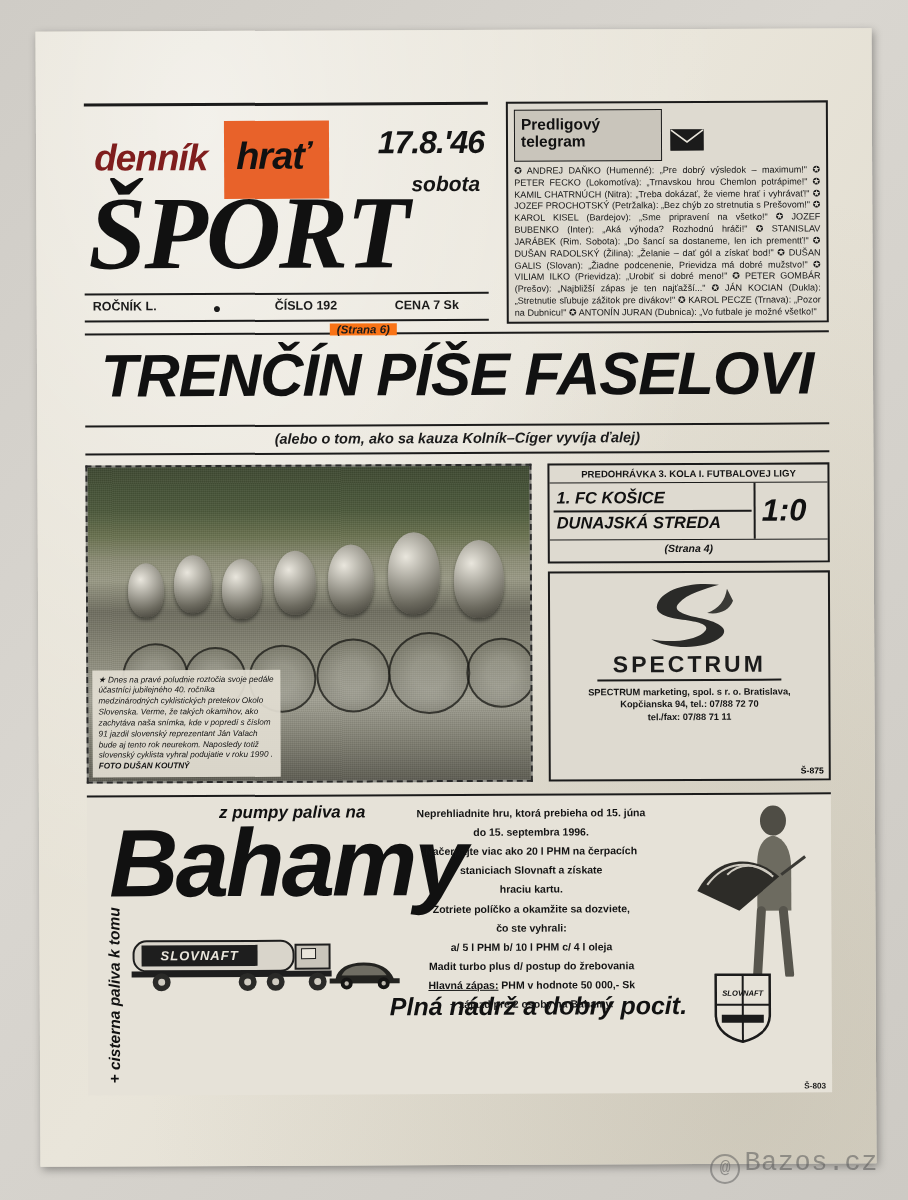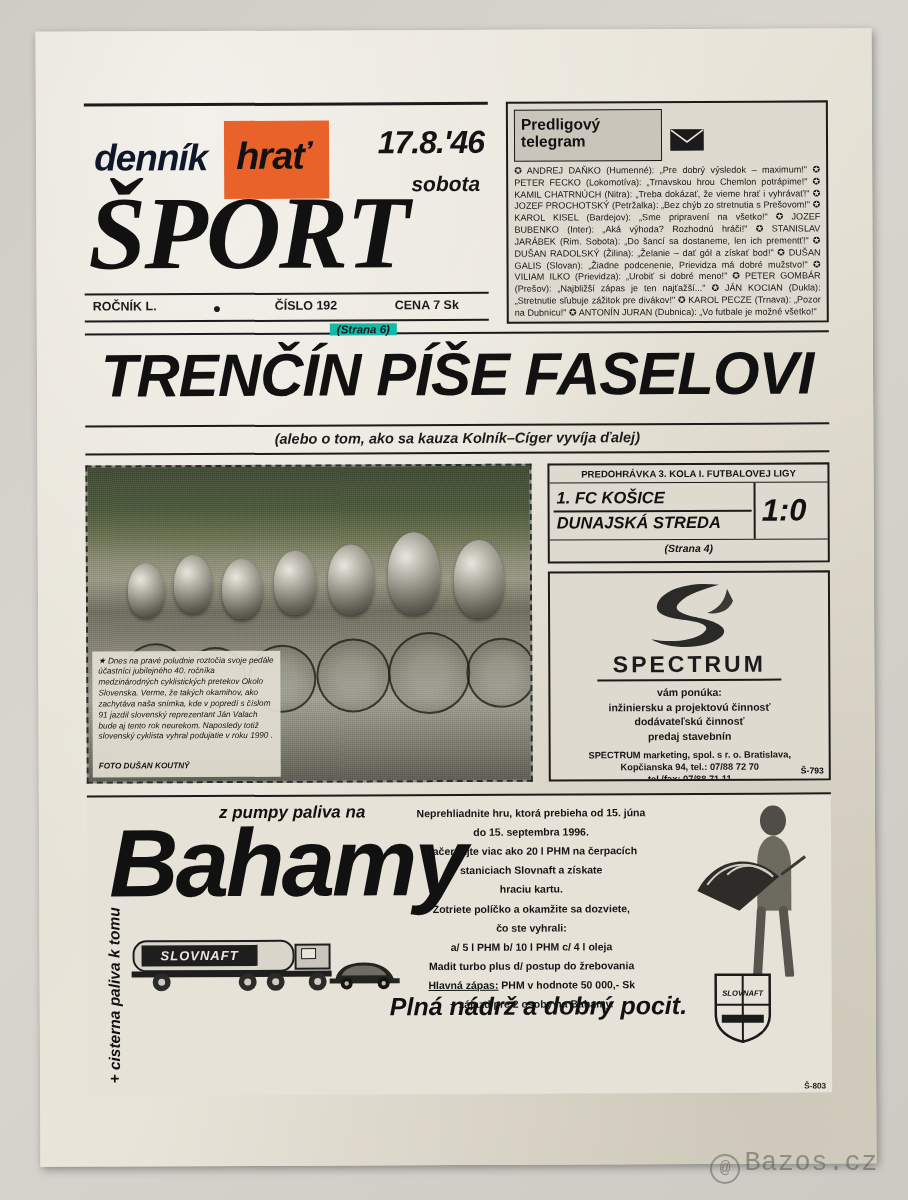--- a/index.html
+++ b/index.html
@@ -59,21 +59,21 @@
     left: 0; top: 0; width: 404px; height: 3px;
     background: #1b1b1b;
   }
   .mast-denník {
     position: absolute;
     left: 10px; top: 34px;
     font-family: "Liberation Sans", sans-serif;
     font-weight: bold;
     font-size: 37px;
     letter-spacing: -1px;
-    color: #0f172a;
+    color: #7f1d1d;
     font-style: italic;
   }
   .mast-nikebox {
     position: absolute;
     left: 140px; top: 18px;
     width: 105px; height: 78px;
     background: #e8622a;
   }
   .mast-nike {
     position: absolute;
@@ -182,21 +182,21 @@
     position: absolute;
     left: 0; top: 230px;
     width: 744px;
   }
   .hl-rule-top {
     position: absolute; left: 0; top: 0; width: 744px; height: 2px; background:#1b1b1b;
   }
   .hl-strana {
     position: absolute;
     left: 245px; top: -9px;
-    background: #14b8a6;
+    background: #f97316;
     padding: 0 7px;
     font-size: 11.5px;
     font-weight: bold;
     font-style: italic;
     color: #1b1b1b;
   }
   .hl-text {
     position: absolute;
     left: 0; top: 8px;
     width: 744px;
@@ -269,21 +269,21 @@
     background: rgba(226,222,210,0.93);
     padding: 5px 6px;
     font-size: 8.2px;
     line-height: 1.32;
     font-style: italic;
     color: #141414;
     box-sizing: border-box;
   }
   .photo-credit {
     display: block;
-    margin-top: 19px;
+    margin-top: 0;
     font-style: italic;
     font-weight: bold;
     font-size: 8.2px;
   }
 
   
   .score-box {
     position: absolute;
     right: 0; top: 362px;
     width: 282px;
@@ -618,33 +618,27 @@
 
     <div class="spectrum-ad">
       <div class="sp-logo">
         <svg width="112" height="74" viewBox="0 0 112 74">
           <path d="M86,6 C58,2 28,10 24,26 C21,38 44,40 58,42 C70,44 78,48 70,54 C60,62 36,64 18,60 C34,70 72,72 88,58 C98,49 82,42 66,39 C52,36 38,32 46,24 C54,15 72,10 86,6 Z" fill="#2a2a28"></path>
           <path d="M94,10 C92,22 86,30 74,34 C86,36 96,32 100,22 Z" fill="#3a3a36"></path>
         </svg>
       </div>
       <div class="sp-word">SPECTRUM</div>
       <div class="sp-word-underline"></div>
-      <div class="sp-offer">
-        <div class="lead">vám ponúka:</div>
-        <div>inžiniersku a projektovú činnosť</div>
-        <div>dodávateľskú činnosť</div>
-        <div>predaj stavebnín</div>
-      </div>
       <div class="sp-contact">
         <div>SPECTRUM marketing, spol. s r. o. Bratislava,</div>
         <div>Kopčianska 94, tel.: 07/88 72 70</div>
         <div>tel./fax: 07/88 71 11</div>
 
       </div>
-      <div class="sp-code">Š-793</div>
+      <div class="sp-code">Š-875</div>
     </div>
 
     <div class="bahamy-ad">
       <div class="bh-vertical">
         <span>+ cisterna paliva k tomu</span>
       </div>
       <div class="bh-zpumpy">z pumpy paliva na</div>
       <div class="bh-bahamy">Bahamy</div>
 
       <div class="bh-truck">

